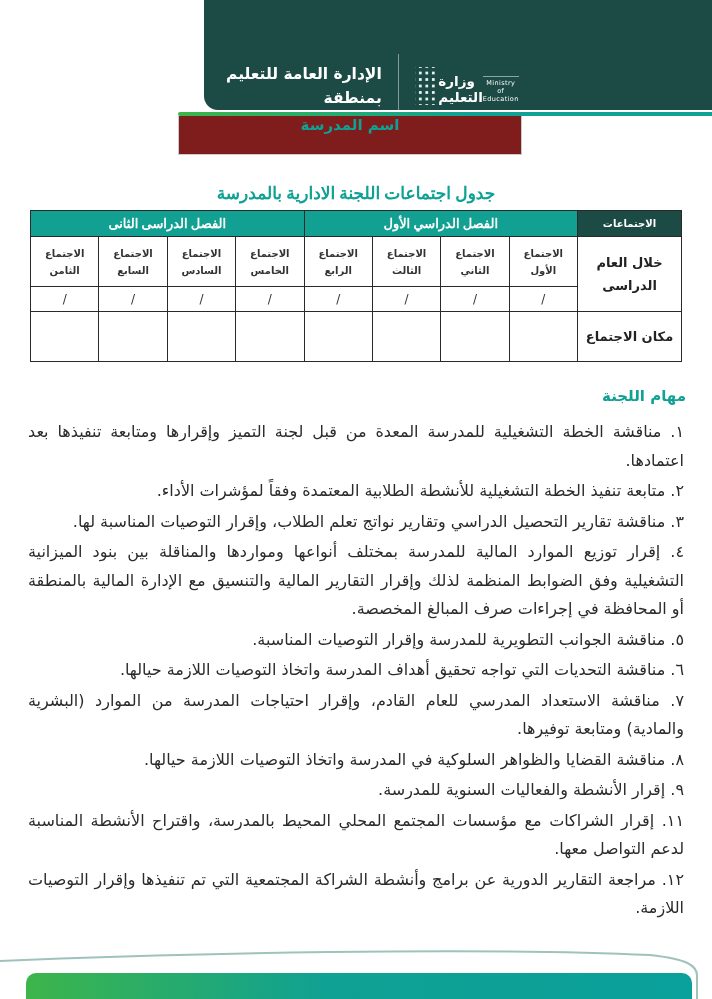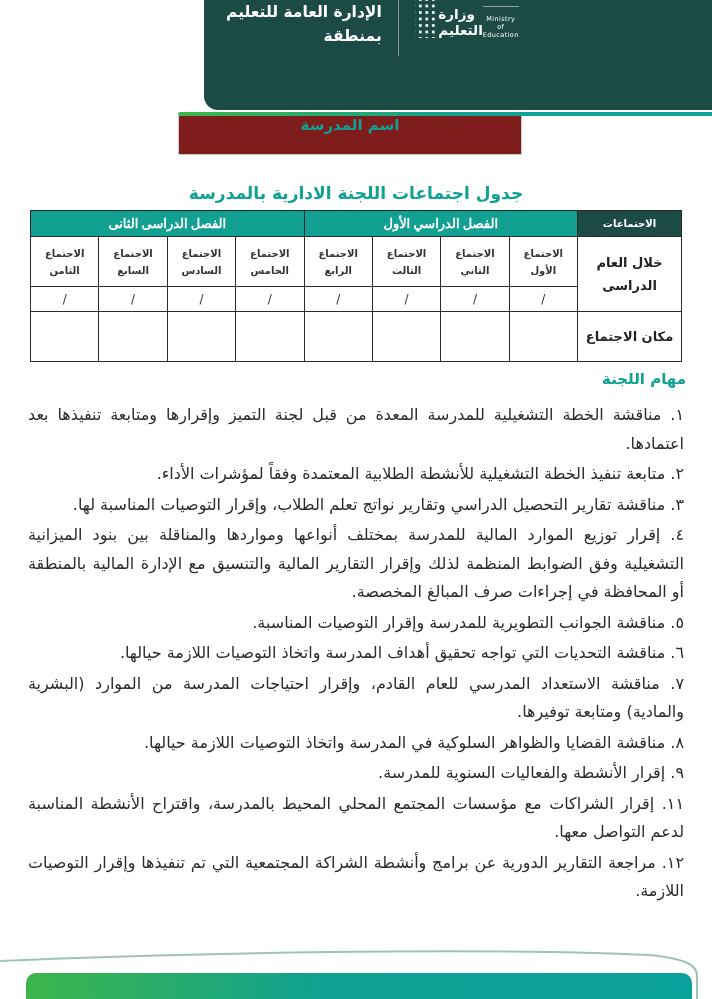--- a/index.html
+++ b/index.html
@@ -5,72 +5,72 @@
   html,body{margin:0;padding:0;}
   body{
     width:712px;height:999px;position:relative;background:#ffffff;
     font-family:"DejaVu Sans", sans-serif;overflow:hidden;
   }
 
   
   .brand-block{
     position:absolute;top:0;left:204px;right:0;height:110px;
     background:#1c4a44;border-bottom-left-radius:14px;
-    display:flex;align-items:flex-start;gap:16px;padding-left:22px;box-sizing:border-box;
+    display:flex;align-items:flex-end;gap:16px;padding-left:22px;box-sizing:border-box;
   }
   .dept{direction:rtl;text-align:right;color:#fff;}
   .dept div{font-size:15.5px;font-weight:bold;line-height:1.55;}
   .hdr-divider{width:1px;height:56px;background:rgba(255,255,255,.45);}
   .logo{display:flex;flex-direction:row;align-items:center;color:#fff;width:104px;}
   .dots{
     width:92px;height:38px;margin-bottom:5px;
     background-image:radial-gradient(circle,#e9f3f1 1.3px,transparent 1.6px);
     background-size:6.5px 6.5px;background-position:center;
   }
   .logo-ar{font-size:13.5px;font-weight:bold;letter-spacing:.5px;}
-  .logo-en{font-size:6.5px;letter-spacing:.4px;margin-top:2px;padding-top:8px;
+  .logo-en{font-size:6.5px;letter-spacing:.4px;margin-top:2px;padding-top:2px;
     border-top:1px solid rgba(255,255,255,.5);width:92px;text-align:center;}
 
   
   .grad-line{
     position:absolute;top:112px;left:178px;right:0;height:4px;
     background:linear-gradient(to right,#3db54a,#0fa193 55%);
     border-radius:4px 0 0 4px;
   }
   .school-box{
     position:absolute;top:116px;left:178px;width:342px;height:38px;
     border:1px solid #c8cdcc;border-top:none;background:#7f1d1d;
     display:flex;align-items:flex-start;justify-content:center;
   }
   .school-box span{color:#0fa193;font-weight:bold;font-size:15px;}
 
   
   .doc-title{
     position:absolute;top:172px;left:0;width:100%;text-align:center;
-    color:#0fa193;font-size:17px;font-weight:bold;
+    color:#0fa193;font-size:17px;font-weight:bold;font-family:Liberation Serif, serif;
   }
 
   
   table.meet{
     position:absolute;top:210px;left:30px;width:652px;
     border-collapse:collapse;table-layout:fixed;direction:rtl;
   }
   table.meet col.side-col{width:104px;}
   table.meet td,table.meet th{
     border:1px solid #2a2a2a;text-align:center;vertical-align:middle;padding:2px 3px;
   }
   tr.r1{height:26px;} tr.r2{height:50px;} tr.r3{height:25px;} tr.r4{height:50px;}
   th.dark{background:#1c4a44;color:#fff;font-size:10px;font-weight:bold;}
   th.teal{background:#12a092;color:#fff;font-size:13px;font-weight:bold;font-family:Liberation Serif, serif;}
   td.mname{font-size:10px;font-weight:bold;color:#333;line-height:1.7;}
   td.slash{font-size:12px;color:#333;}
   td.side{font-size:13px;font-weight:bold;color:#222;line-height:1.8;padding:2px 12px;}
 
   
-  .tasks{position:absolute;top:370px;right:26px;left:26px;direction:rtl;}
+  .tasks{position:absolute;top:387px;right:26px;left:26px;direction:rtl;}
   .tasks h2{color:#0fa193;font-size:15px;font-weight:bold;margin:0 0 13px;text-align:right;}
   .task{margin:2px;font-size:16px;line-height:28.5px;color:#2b2b2b;text-align:justify;}
   .task .tnum{color:#2b2b2b;}
 
   
   .bottom-decor{position:absolute;bottom:0;left:0;}
 </style>
 </head>
 <body>
 

